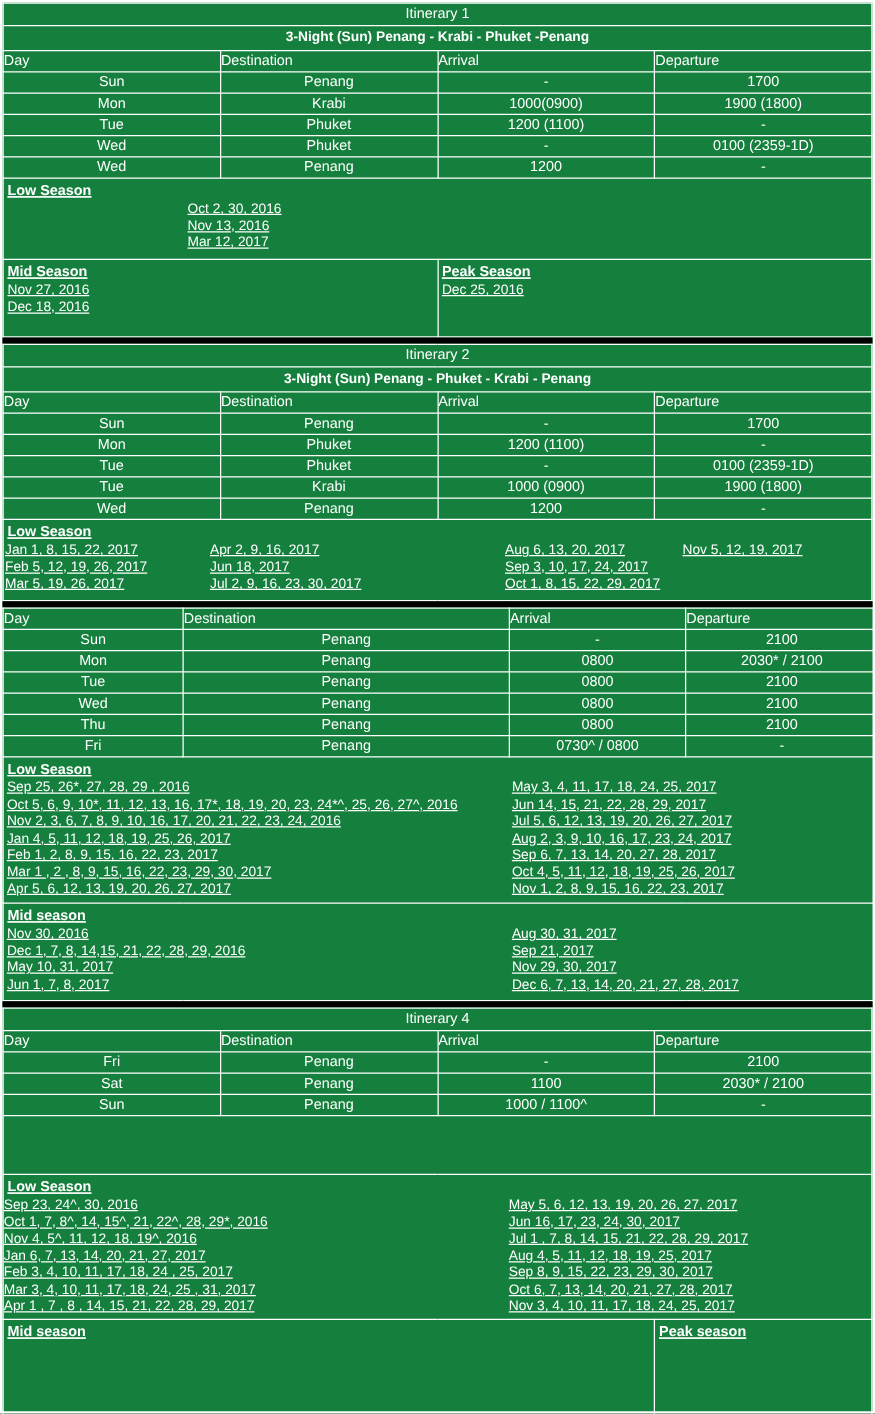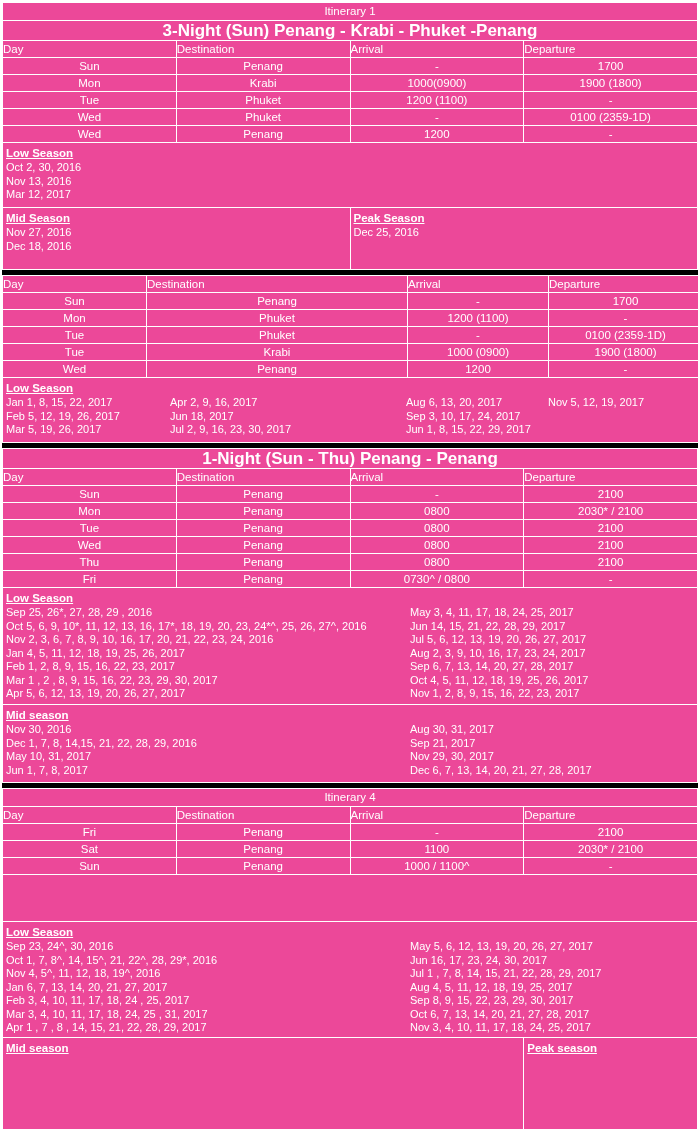--- a/index.html
+++ b/index.html
@@ -12,21 +12,21 @@
     height: 1131px;
     font-family: "Liberation Sans", sans-serif;
     color: #ffffff;
     font-size: 11px;
     overflow: hidden;
   }
   .page {
     position: relative;
     width: 700px;
     height: 1131px;
-    background: #ec4899;
+    background: #15803d;
     box-sizing: border-box;
     border: 2px solid #ffffff;
     padding: 0;
   }
   table {
     border-collapse: collapse;
     width: 100%;
     table-layout: fixed;
   }
   td, th {
@@ -40,56 +40,58 @@
   }
   .itin-title {
     text-align: center;
     font-size: 11.5px;
     line-height: 15px;
     padding: 1px 0;
   }
   .itin-sub {
     text-align: center;
     font-weight: bold;
-    font-size: 17px;
+    font-size: 11px;
     line-height: 17px;
     padding: 1px 0;
   }
   .colhead td {
     padding: 1px 0;
   }
   .row td {
     text-align: center;
     padding: 1px 0;
   }
   .col-day { width: 143px; }
   .col-dest { width: 260px; }
   .col-arr { width: 140px; }
   .col-dep { width: 153px; }
 
   .season-block {
     padding: 3px 3px 4px 3px;
     min-height: 10px;
+    text-decoration: underline;
   }
   .season-head {
     font-weight: bold;
     text-decoration: underline;
     font-size: 11.5px;
     line-height: 14px;
     display: block;
     margin-bottom: 1px;
   }
   .dates {
     font-size: 11px;
     line-height: 13.5px;
     white-space: pre-line;
   }
   .datecols {
     display: flex;
     gap: 0px;
+    justify-content: center;
   }
   .datecols > div { flex: 0 0 auto; }
   .spacer-row td {
     height: 14px;
     border: 1px solid #ffffff;
   }
   .gap { height: 5px; background: #000; }
 </style>
 </head>
 <body>
@@ -167,20 +169,26 @@
         </div>
       </td>
     </tr>
   </tbody>
     </table>
 
   <div class="gap"></div>
 
   <table>
     <tbody>
+        <tr>
+      <td class="itin-title" colspan="4">Itinerary 2</td>
+    </tr>
+    <tr>
+      <td class="itin-sub" colspan="4">3-Night (Sun)  Penang - Phuket - Krabi - Penang</td>
+    </tr>
     <tr class="colhead">
       <td class="col-day">Day</td>
       <td class="col-dest">Destination</td>
       <td class="col-arr">Arrival</td>
       <td class="col-dep">Departure</td>
     </tr>
     <tr class="row">
       <td>Sun</td>
       <td>Penang</td>
       <td>-</td>
@@ -216,36 +224,33 @@
           <span class="season-head">Low Season</span>
           <div class="datecols">
             <div class="dates" style="width:164px">Jan 1, 8, 15, 22, 2017
 Feb 5, 12, 19, 26, 2017
 Mar 5, 19, 26, 2017</div>
             <div class="dates" style="width:236px">Apr 2, 9, 16, 2017
 Jun 18, 2017
 Jul 2, 9, 16, 23, 30, 2017</div>
             <div class="dates" style="width:142px">Aug 6, 13, 20, 2017
 Sep 3, 10, 17, 24, 2017
-Jun 1, 8, 15, 22, 29, 2017</div>
+Oct 1, 8, 15, 22, 29, 2017</div>
             <div class="dates" style="width:150px">Nov 5, 12, 19, 2017</div>
           </div>
         </div>
       </td>
     </tr>
   </tbody>
     </table>
 
   <div class="gap"></div>
 
   <table>
     <tbody>
-    <tr>
-      <td class="itin-sub" colspan="4">1-Night (Sun - Thu) Penang - Penang</td>
-    </tr>
     <tr class="colhead">
       <td class="col-day">Day</td>
       <td class="col-dest">Destination</td>
       <td class="col-arr">Arrival</td>
       <td class="col-dep">Departure</td>
     </tr>
     <tr class="row">
       <td>Sun</td>
       <td>Penang</td>
       <td>-</td>

